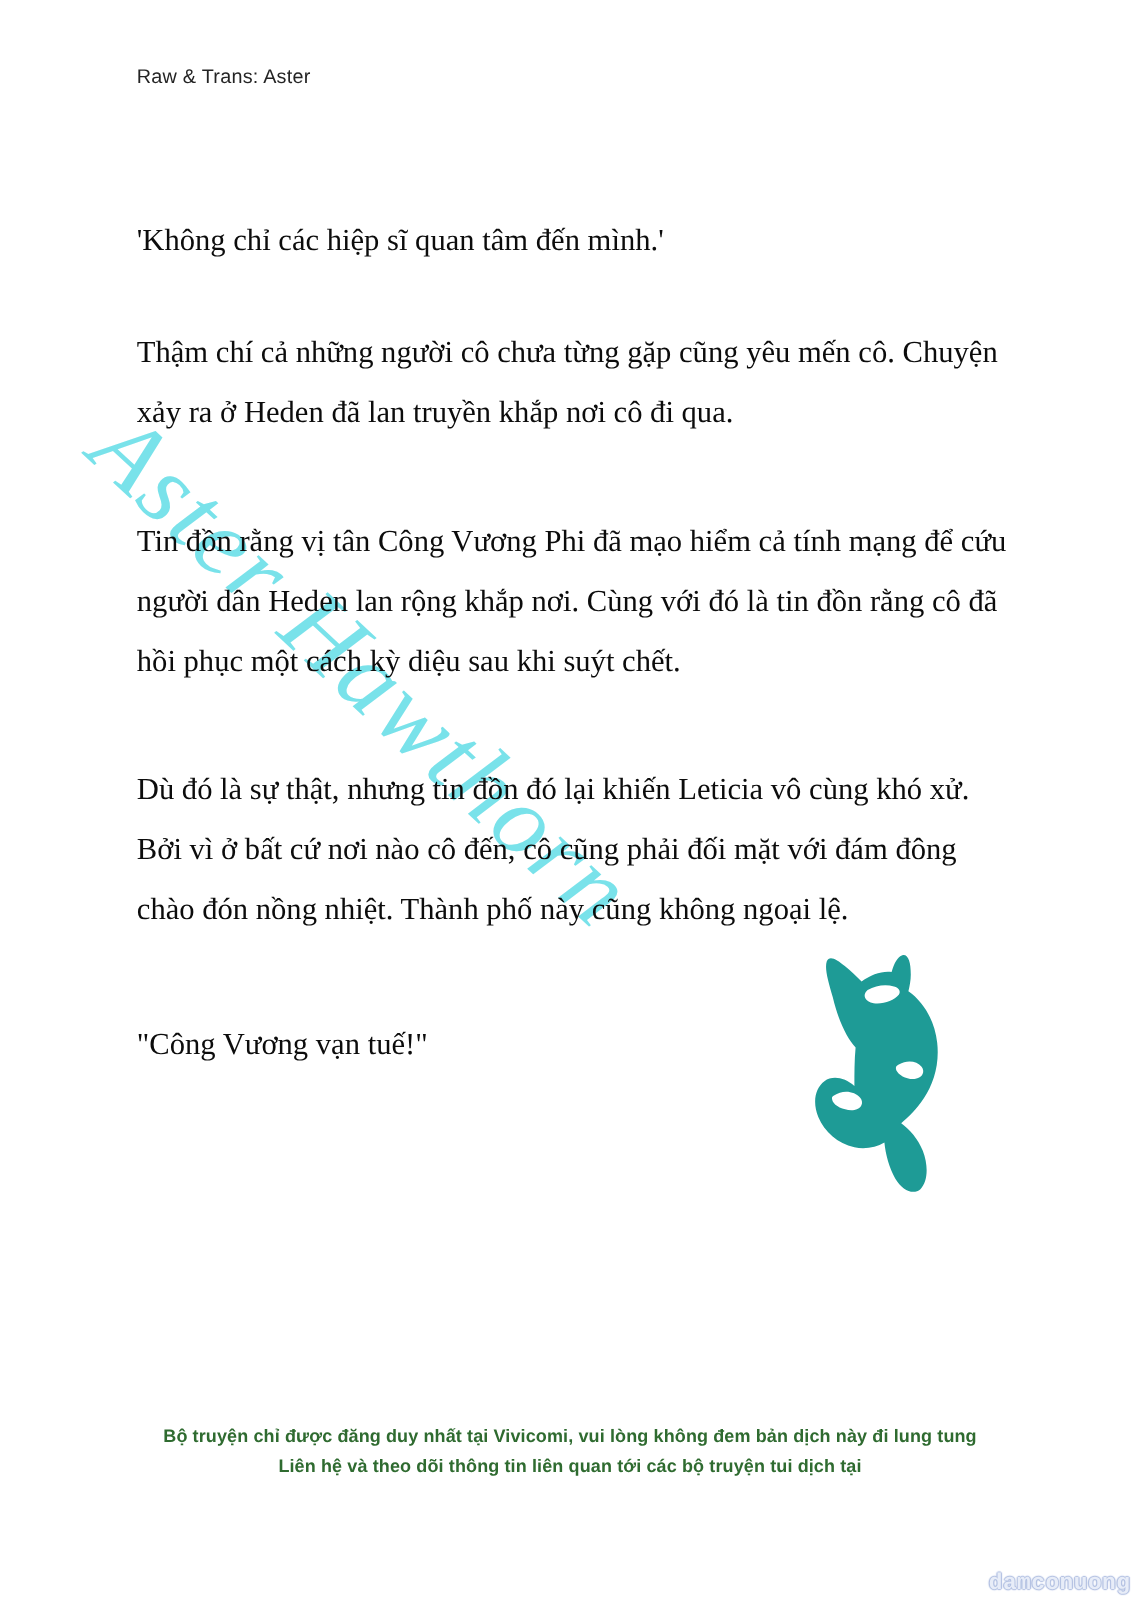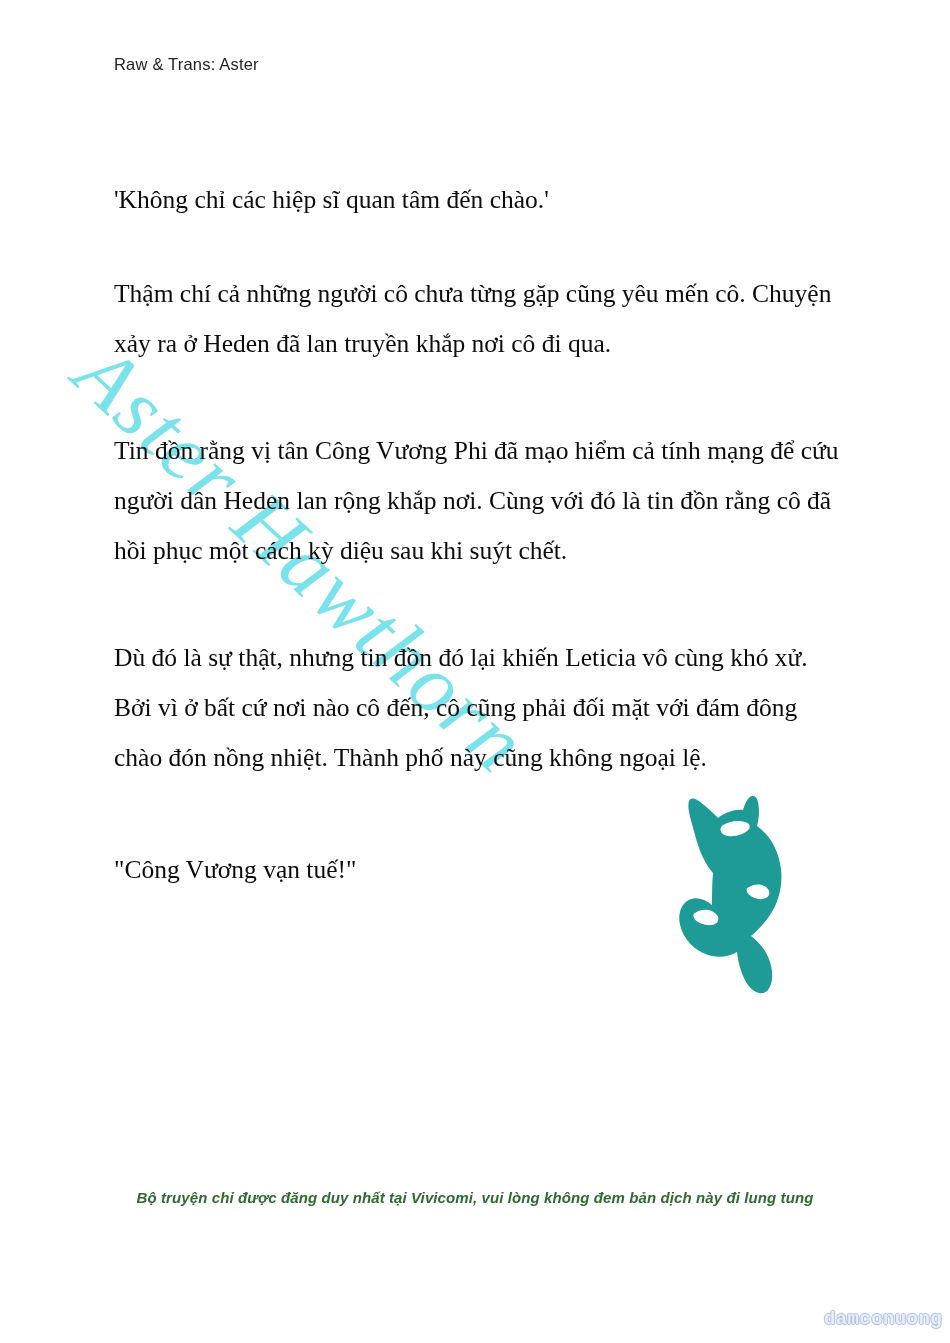--- a/index.html
+++ b/index.html
@@ -90,21 +90,20 @@
     position: absolute;
     left: 0;
     right: 0;
     top: 1185px;
     text-align: center;
     z-index: 3;
   }
   .footer-notice .fline {
     font-family: "Liberation Sans", "DejaVu Sans", sans-serif;
     font-weight: bold;
-    font-style: italic;
     font-size: 15px;
     line-height: 25px;
     color: #2f6b30;
     letter-spacing: 0.1px;
   }
 
   
   .bottom-bar {
     position: absolute;
     left: 0;
@@ -144,21 +143,21 @@
 </head>
 <body>
 
 <div class="page">
 
   <div class="credit-line">Raw &amp; Trans: Aster</div>
 
   <div class="watermark-text">Aster Hawthorn</div>
 
   <div class="body-text">
-    <p class="para">'Không chỉ các hiệp sĩ quan tâm đến chào.'</p>
+    <p class="para">'Không chỉ các hiệp sĩ quan tâm đến mình.'</p>
     <p class="para gap-large">Thậm chí cả những người cô chưa từng gặp cũng yêu mến cô. Chuyện xảy ra ở Heden đã lan truyền khắp nơi cô đi qua.</p>
     <p class="para gap-large">Tin đồn rằng vị tân Công Vương Phi đã mạo hiểm cả tính mạng để cứu người dân Heden lan rộng khắp nơi. Cùng với đó là tin đồn rằng cô đã hồi phục một cách kỳ diệu sau khi suýt chết.</p>
     <p class="para gap-xl">Dù đó là sự thật, nhưng tin đồn đó lại khiến Leticia vô cùng khó xử. Bởi vì ở bất cứ nơi nào cô đến, cô cũng phải đối mặt với đám đông chào đón nồng nhiệt. Thành phố này cũng không ngoại lệ.</p>
     <p class="para last">"Công Vương vạn tuế!"</p>
   </div>
 
   <div class="cat-watermark">
     <svg viewBox="0 0 190 200" xmlns="http://www.w3.org/2000/svg" aria-hidden="true">
       <path fill="#1e9b96" d="
         M44 36
@@ -202,20 +201,21 @@
         C 52 113, 62 114, 67 120
         C 70 124, 68 129, 62 130
         C 54 131, 46 127, 44 123
         C 43 120, 43 119, 45 118
         Z"></path>
     </svg>
   </div>
 
   <div class="footer-notice">
     <div class="fline">Bộ truyện chỉ được đăng duy nhất tại Vivicomi, vui lòng không đem bản dịch này đi lung tung</div>
+    <div class="fline">Liên hệ và theo dõi thông tin liên quan tới các bộ truyện tui dịch tại</div>
   </div>
 
   <div class="bottom-bar"></div>
 
 
   <div class="corner-watermark">damconuong</div>
 
 </div>
 
 </body></html>

